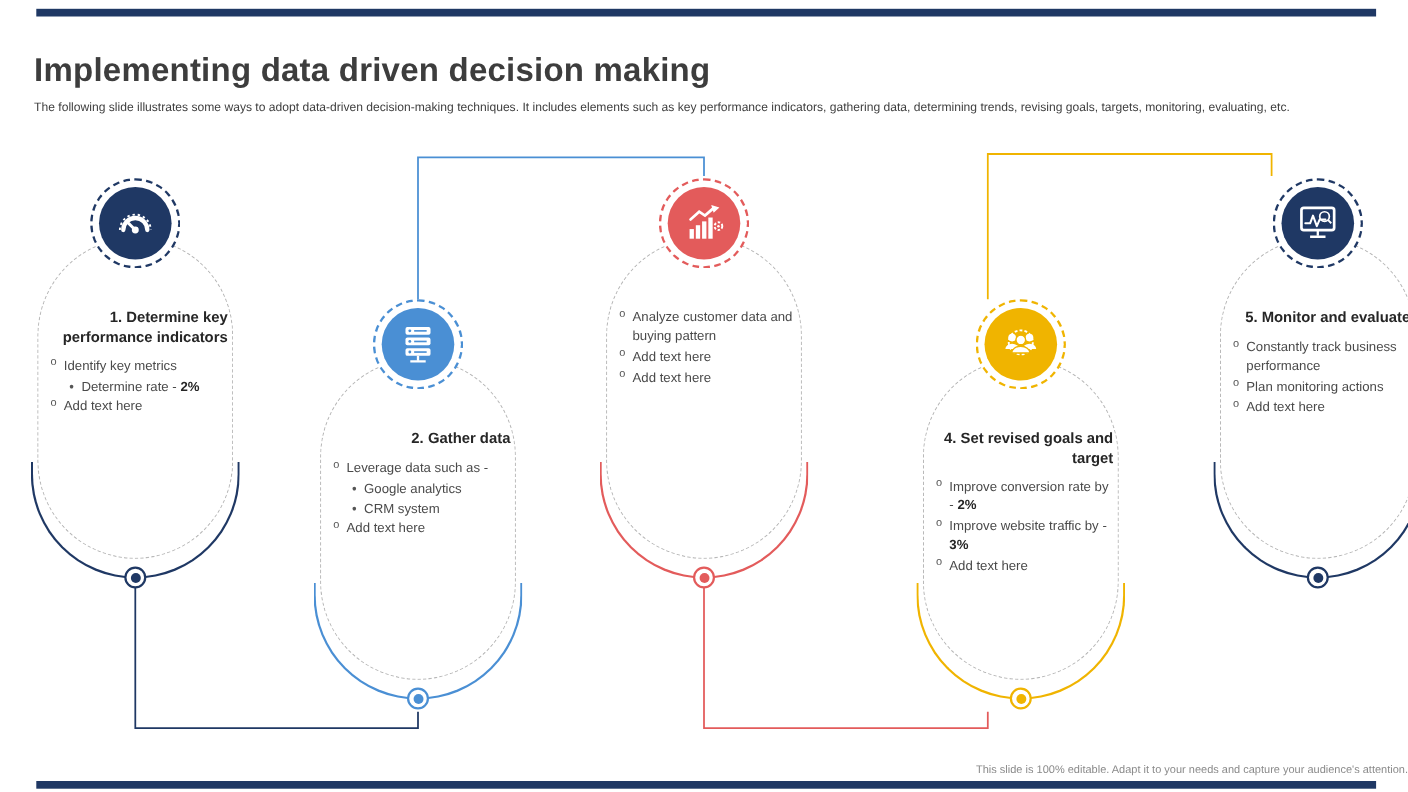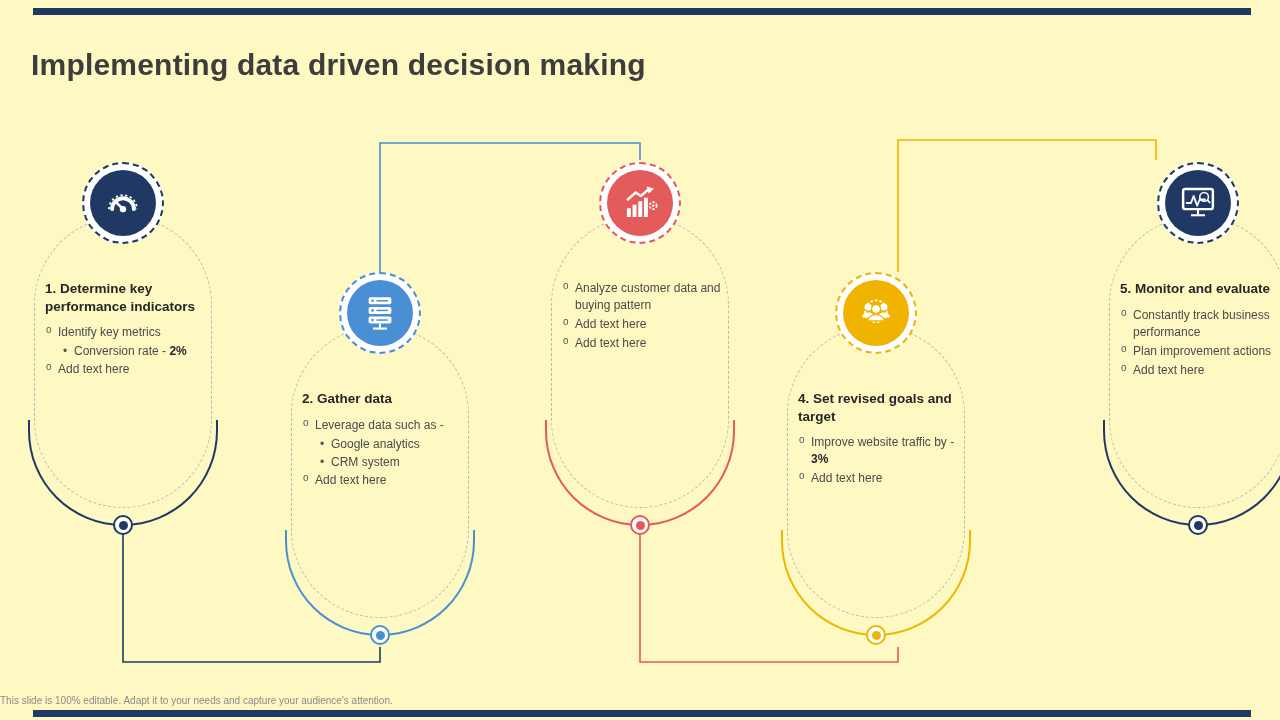--- a/index.html
+++ b/index.html
@@ -1,71 +1,72 @@
 <!DOCTYPE html>
 <html><head>
 <meta charset="utf-8">
 <style>
   html,body{margin:0;padding:0;background:#e9e9e9;font-family:"Liberation Sans",sans-serif;}
-  .slide{position:relative;width:1280px;height:720px;background:#fef9c3;overflow:hidden;margin:0 auto;}
+  .slide{position:relative;width:1280px;height:720px;background:#ffffff;overflow:hidden;margin:0 auto;}
 
   .bar{position:absolute;background:#1F3864;height:7px;}
   .bar-top{left:33px;right:29px;top:8px;}
   .bar-bottom{left:33px;right:29px;bottom:3px;}
 
   .slide-title{position:absolute;left:31px;top:28px;font-size:30px;font-weight:bold;color:#3d3d3d;letter-spacing:.2px;}
   .slide-subtitle{position:absolute;left:31px;top:79px;width:1185px;font-size:11px;line-height:1.55;color:#404040;}
 
   .connectors{position:absolute;left:0;top:0;width:1280px;height:720px;pointer-events:none;z-index:0;}
 
   .card{position:absolute;width:190px;height:420px;z-index:1;}
   .card-1{left:28px;top:162px;}
   .card-2{left:285px;top:272px;}
   .card-3{left:545px;top:162px;}
-  .card-4{left:781px;top:272px;}
+  .card-4{left:833px;top:272px;}
   .card-5{left:1103px;top:162px;}
 
   .capsule{position:absolute;left:6px;right:6px;top:54px;height:292px;border:1.6px dashed #b9b9b9;border-radius:100px;box-sizing:border-box;}
   .arc{position:absolute;left:0;right:0;top:258px;height:106px;border:2px solid;border-top:none;border-radius:0 0 95px 95px;box-sizing:border-box;}
 
   .icon-wrap{position:absolute;left:50%;transform:translateX(-50%);top:0;width:82px;height:82px;border-radius:50%;border:2px dashed;background:#fff;display:flex;align-items:center;justify-content:center;box-sizing:border-box;}
   .icon-inner{width:66px;height:66px;border-radius:50%;display:flex;align-items:center;justify-content:center;}
 
   .dot{position:absolute;left:50%;transform:translateX(-50%);top:353px;width:20px;height:20px;border-radius:50%;border:2px solid;background:#fff;display:flex;align-items:center;justify-content:center;box-sizing:border-box;}
   .dot i{display:block;width:9px;height:9px;border-radius:50%;}
 
   .content{position:absolute;left:17px;right:11px;top:118px;}
-  .card-title{font-weight:bold;font-size:13.5px;color:#262626;text-align:left;line-height:1.3;margin:0 0 9px;}
+  .card-title{font-weight:bold;font-size:13.5px;color:#262626;text-align:right;line-height:1.3;margin:0 0 9px;}
   .blist{list-style:none;margin:0;padding:0;font-size:12px;color:#4a4a4a;line-height:1.42;}
   .li1{position:relative;padding-left:13px;margin-bottom:2px;}
   .li1::before{content:"o";position:absolute;left:1px;top:-1px;font-size:10px;color:#555;}
   .li2{position:relative;padding-left:12px;margin-left:17px;margin-bottom:1px;}
   .li2::before{content:"\2022";position:absolute;left:1px;color:#555;}
   .bv{font-weight:bold;color:#262626;}
 
   
   .navy .icon-wrap{border-color:#1F3864;}   .navy .icon-inner{background:#1F3864;}
   .navy .arc{border-color:#1F3864;}         .navy .dot{border-color:#1F3864;} .navy .dot i{background:#1F3864;}
   .blue .icon-wrap{border-color:#4A8FD4;}   .blue .icon-inner{background:#4A8FD4;}
   .blue .arc{border-color:#4A8FD4;}         .blue .dot{border-color:#4A8FD4;} .blue .dot i{background:#4A8FD4;}
   .red .icon-wrap{border-color:#E35B5B;}    .red .icon-inner{background:#E35B5B;}
   .red .arc{border-color:#E35B5B;}          .red .dot{border-color:#E35B5B;} .red .dot i{background:#E35B5B;}
   .yellow .icon-wrap{border-color:#F0B400;} .yellow .icon-inner{background:#F0B400;}
   .yellow .arc{border-color:#F0B400;}       .yellow .dot{border-color:#F0B400;} .yellow .dot i{background:#F0B400;}
 
-  .footer-note{position:absolute;left:0;right:0;bottom:14px;text-align:left;font-size:10px;color:#8a8a8a;}
+  .footer-note{position:absolute;left:0;right:0;bottom:14px;text-align:right;font-size:10px;color:#8a8a8a;}
 </style>
 </head>
 <body>
 
 <div class="slide">
 
   <div class="bar bar-top"></div>
 
   <h1 class="slide-title">Implementing data driven decision making</h1>
+  <p class="slide-subtitle">The following slide illustrates some ways to adopt data-driven decision-making techniques. It includes elements such as key performance indicators, gathering data, determining trends, revising goals, targets, monitoring, evaluating, etc.</p>
 
   <svg class="connectors" viewBox="0 0 1280 720">
     <polyline points="123,534 123,662 380,662 380,647" fill="none" stroke-width="1.6" stroke="#1F3864"></polyline>
     <polyline points="380,272 380,143 640,143 640,160" fill="none" stroke-width="1.6" stroke="#4A8FD4"></polyline>
     <polyline points="640,534 640,662 898,662 898,647" fill="none" stroke-width="1.6" stroke="#E35B5B"></polyline>
     <polyline points="898,272 898,140 1156,140 1156,160" fill="none" stroke-width="1.6" stroke="#F0B400"></polyline>
   </svg>
 
   <div class="card card-1 navy">
     <div class="capsule"></div>
@@ -77,21 +78,21 @@
           <path d="M11.5 31a12.5 12.5 0 0 1 25 0" fill="none" stroke="#fff" stroke-width="4.5" stroke-linecap="round"></path>
           <line x1="24" y1="31" x2="15" y2="22" stroke="#fff" stroke-width="3" stroke-linecap="round"></line>
           <circle cx="24" cy="31" r="3.6" fill="#fff"></circle>
         </svg>
       </div>
     </div>
     <div class="content">
       <div class="card-title">1. Determine key performance indicators</div>
       <ul class="blist">
         <li class="li1"><span>Identify key metrics</span></li>
-        <li class="li2"><span>Conversion rate - </span><b class="bv">2%</b></li>
+        <li class="li2"><span>Determine rate - </span><b class="bv">2%</b></li>
         <li class="li1"><span>Add text here</span></li>
       </ul>
     </div>
     <div class="dot">
         <i></i>
       </div>
   </div>
 
   <div class="card card-2 blue">
     <div class="capsule"></div>
@@ -170,20 +171,21 @@
           <circle cx="33" cy="17" r="4" fill="#fff"></circle>
           <path d="M26 29a7 5.5 0 0 1 14 0z" fill="#fff"></path>
           <circle cx="24" cy="19.5" r="5" fill="#fff" stroke="#F0B400" stroke-width="1.4"></circle>
           <path d="M14.5 33a9.5 7 0 0 1 19 0z" fill="#fff" stroke="#F0B400" stroke-width="1.4"></path>
         </svg>
       </div>
     </div>
     <div class="content">
       <div class="card-title">4. Set revised goals and target</div>
       <ul class="blist">
+        <li class="li1"><span>Improve conversion rate by - </span><b class="bv">2%</b></li>
         <li class="li1"><span>Improve website traffic by - </span><b class="bv">3%</b></li>
         <li class="li1"><span>Add text here</span></li>
       </ul>
     </div>
     <div class="dot">
         <i></i>
       </div>
   </div>
 
   <div class="card card-5 navy">
@@ -198,21 +200,21 @@
           <line x1="34.5" y1="20.5" x2="38" y2="24" stroke="#fff" stroke-width="2"></line>
           <line x1="24" y1="31" x2="24" y2="37" stroke="#fff" stroke-width="2.4"></line>
           <line x1="16" y1="38" x2="32" y2="38" stroke="#fff" stroke-width="2.4"></line>
         </svg>
       </div>
     </div>
     <div class="content">
       <div class="card-title">5. Monitor and evaluate</div>
       <ul class="blist">
         <li class="li1"><span>Constantly track business performance</span></li>
-        <li class="li1"><span>Plan improvement actions</span></li>
+        <li class="li1"><span>Plan monitoring actions</span></li>
         <li class="li1"><span>Add text here</span></li>
       </ul>
     </div>
     <div class="dot">
         <i></i>
       </div>
   </div>
 
   <div class="footer-note">This slide is 100% editable.  Adapt it to your needs and capture your audience's attention.</div>
   <div class="bar bar-bottom"></div>

